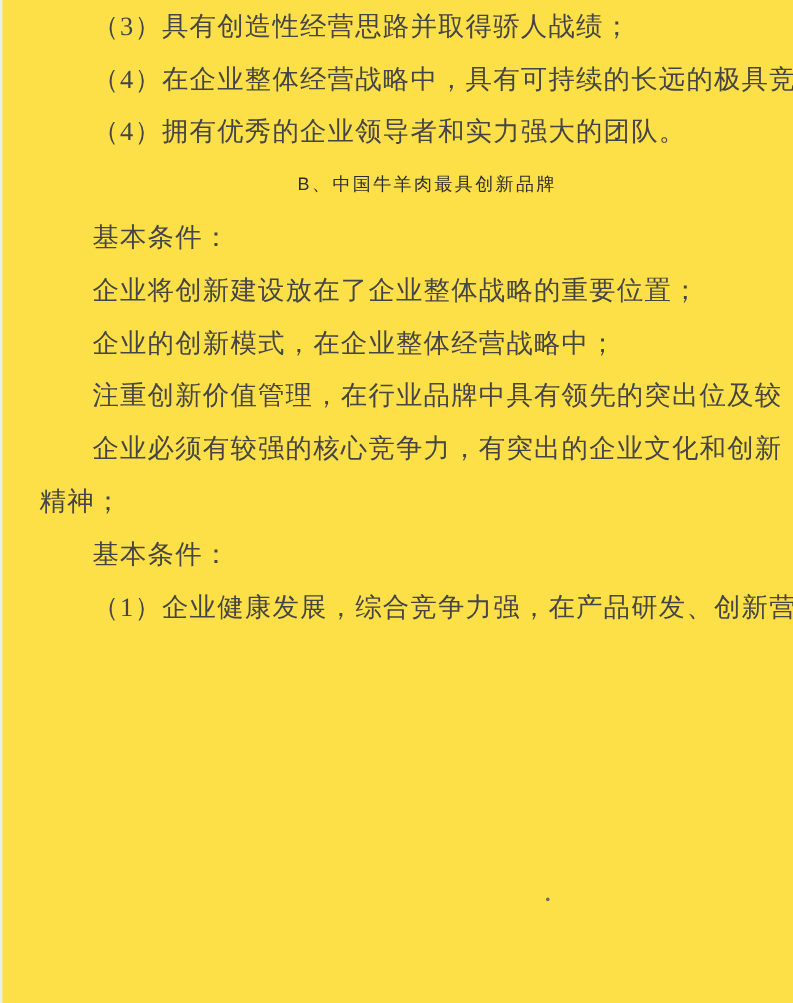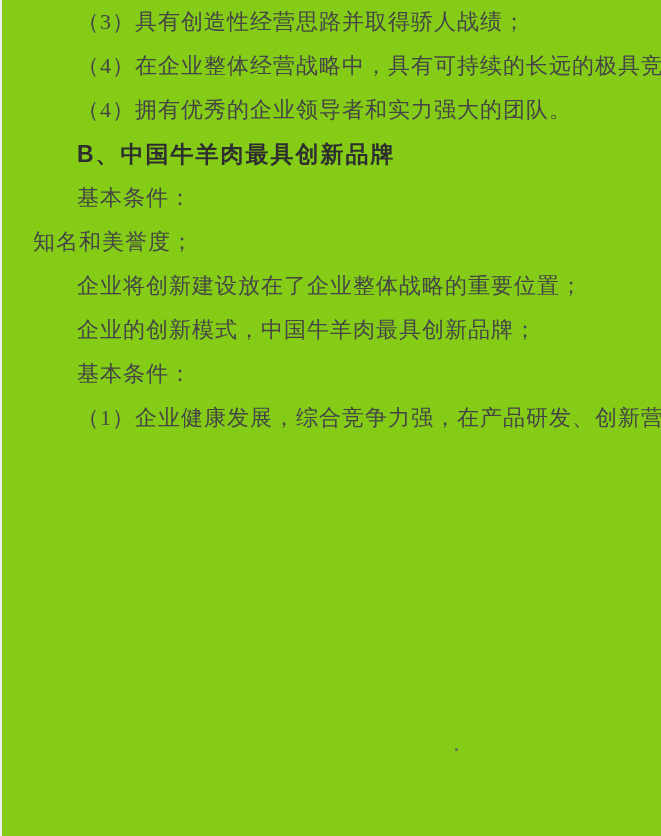--- a/index.html
+++ b/index.html
@@ -1,20 +1,20 @@
 <!DOCTYPE html>
 <html><head>
   <meta charset="utf-8">
   <style>
     html, body { margin: 0; padding: 0; background: #ffffff; }
     .page {
       position: relative;
       width: 661px;
       height: 836px;
-      background: #84cc16;
+      background: #fde047;
       box-sizing: border-box;
       padding: 0 26px 0 33px;
       overflow: hidden;
       font-family: "Liberation Serif", "DejaVu Serif", serif;
       font-size: 22px;
       color: #454545;
       letter-spacing: 1px;
     }
     .scan-edge {
       position: absolute;
@@ -24,44 +24,47 @@
     }
     .line {
       height: 44px;
       line-height: 44px;
       white-space: nowrap;
       overflow: visible;
     }
     .indent { padding-left: 44px; }
     .heading {
       font-family: "Liberation Sans", "DejaVu Sans", sans-serif;
-      font-weight: 700;
-      font-size: 23px;
+      font-weight: 400;
+      font-size: 15px;
       color: #2e2e2e;
       letter-spacing: 2px;
+      text-align: center;
     }
     .speck {
       position: absolute;
       left: 455px; top: 748px;
       width: 3px; height: 3px;
       background: #6a6a6a;
       border-radius: 50%;
     }
   </style>
 </head>
 <body>
 
 <div class="page">
   <div class="scan-edge"></div>
 
   <div class="line indent">（3）具有创造性经营思路并取得骄人战绩；</div>
   <div class="line indent">（4）在企业整体经营战略中，具有可持续的长远的极具竞</div>
   <div class="line indent">（4）拥有优秀的企业领导者和实力强大的团队。</div>
   <div class="line indent heading">B、中国牛羊肉最具创新品牌</div>
   <div class="line indent">基本条件：</div>
-  <div class="line">知名和美誉度；</div>
   <div class="line indent">企业将创新建设放在了企业整体战略的重要位置；</div>
-  <div class="line indent">企业的创新模式，中国牛羊肉最具创新品牌；</div>
+  <div class="line indent">企业的创新模式，在企业整体经营战略中；</div>
+  <div class="line indent">注重创新价值管理，在行业品牌中具有领先的突出位及较</div>
+  <div class="line indent">企业必须有较强的核心竞争力，有突出的企业文化和创新</div>
+  <div class="line">精神；</div>
   <div class="line indent">基本条件：</div>
   <div class="line indent">（1）企业健康发展，综合竞争力强，在产品研发、创新营</div>
 
   <div class="speck"></div>
 </div>
 
 </body></html>

